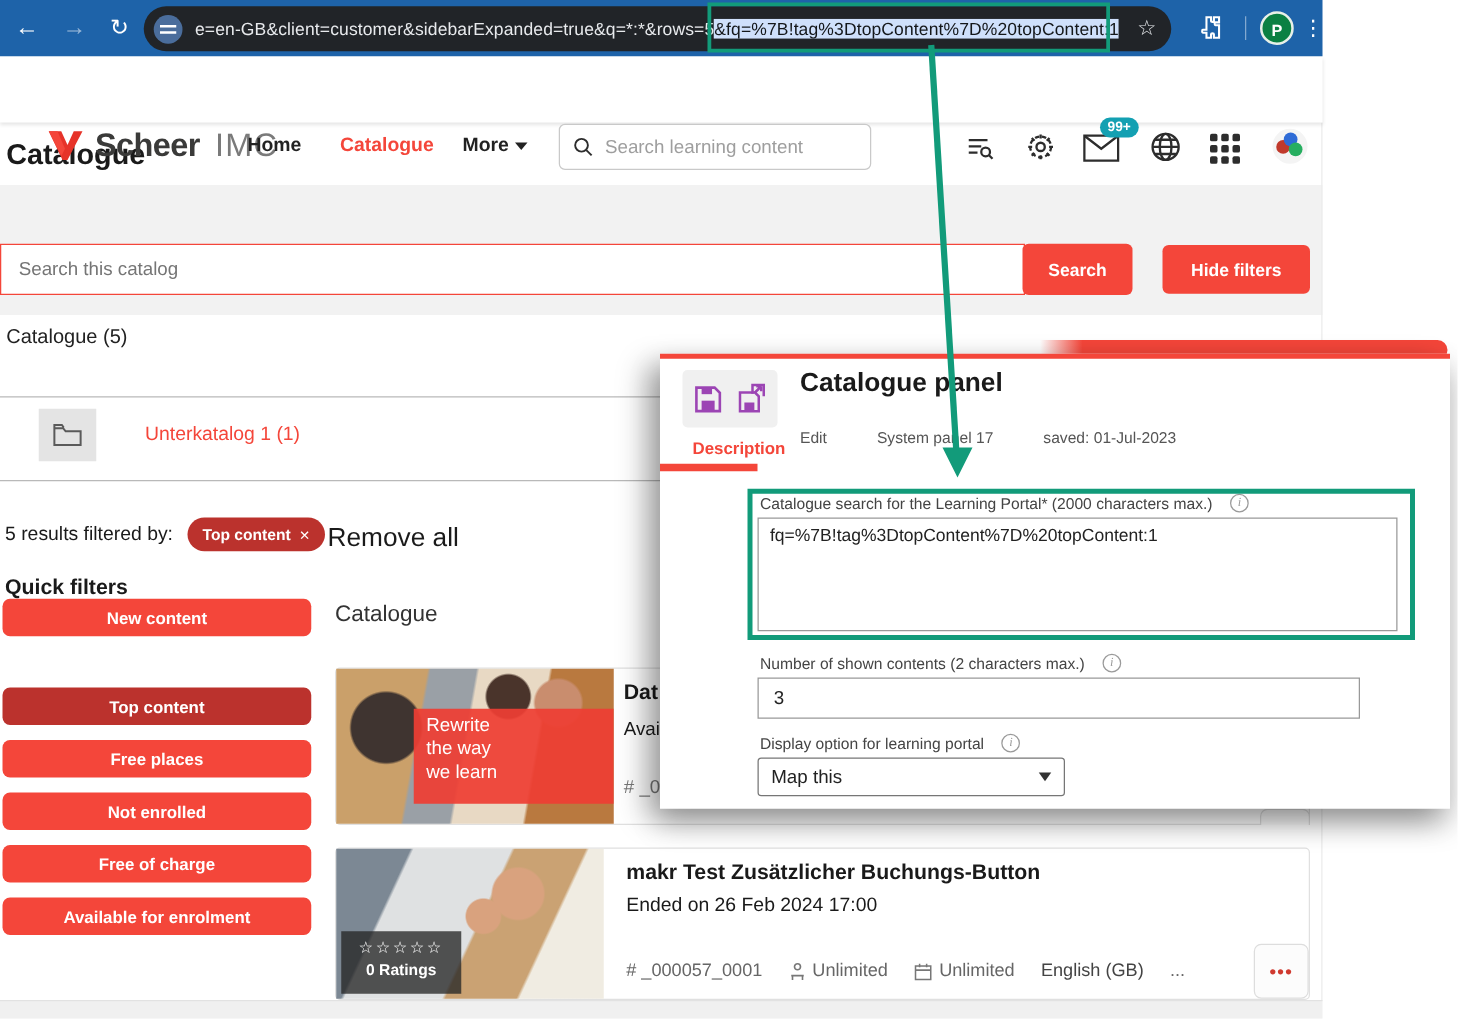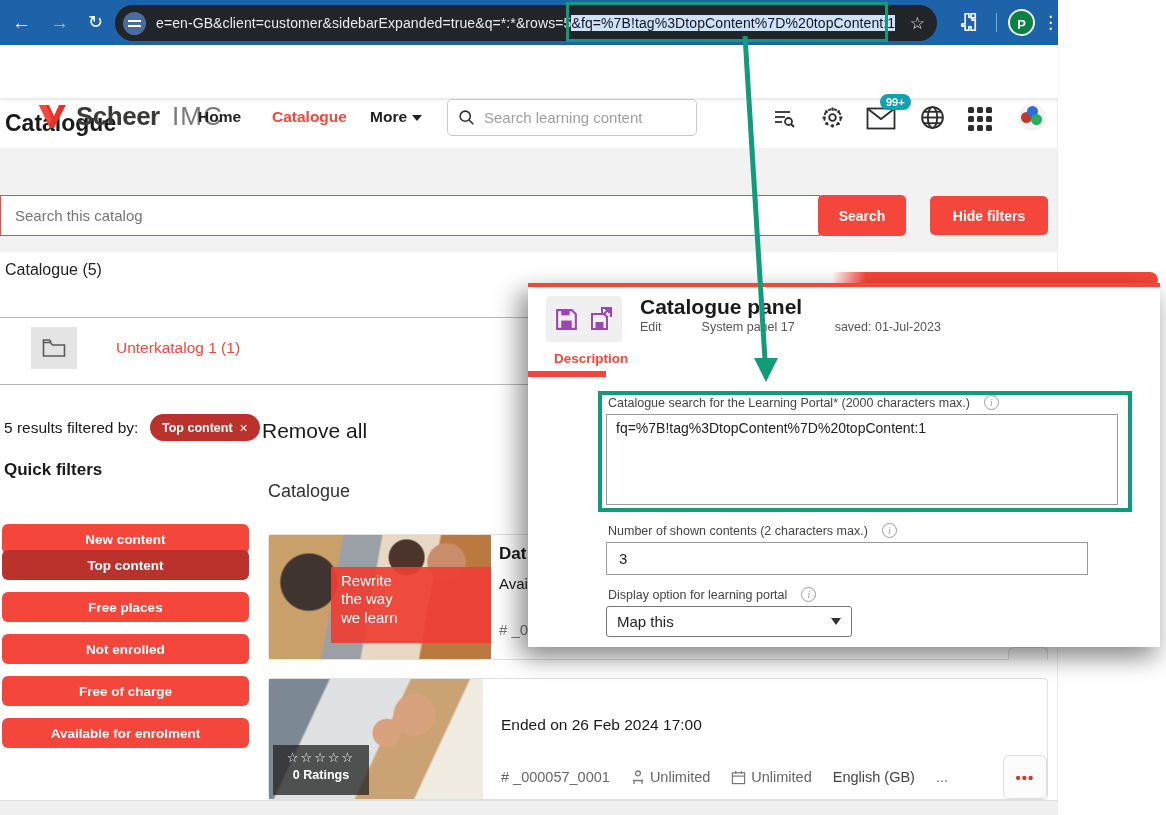--- a/index.html
+++ b/index.html
@@ -92,21 +92,21 @@
   #card2-menu { position:absolute; right:0; bottom:0; width:44px; height:44px; background:#fcfcfc; border:1px solid #ddd; border-radius:6px; color:#d03a30; font-size:15px; font-weight:bold; letter-spacing:1px; display:flex; align-items:center; justify-content:center; }
 
   #page-right-edge { left:1057px; top:98px; width:1px; height:702px; background:#ececec; }
   #bottom-strip { left:0; top:800px; width:1058px; height:15px; background:#f0f0f0; border-top:1px solid #e2e2e2; }
 
   
   #panel { left:528px; top:283px; width:632px; height:364px; background:#fff; border-top:4px solid #f4463a;
     box-shadow:-12px 8px 22px rgba(0,0,0,.28), 0 12px 22px rgba(0,0,0,.25); z-index:5; }
   #save-box { position:absolute; left:18px; top:9px; width:76px; height:46px; background:#f0f0f0; border-radius:4px; display:flex; align-items:center; justify-content:center; gap:10px; }
   #panel-title { position:absolute; left:112px; top:8px; font-size:21px; font-weight:bold; }
-  #panel-subline { position:absolute; left:112px; top:33px; display:flex; gap:40px; font-size:12.5px; color:#555; }
+  #panel-subline { position:absolute; left:112px; top:56px; display:flex; gap:40px; font-size:12.5px; color:#555; }
   #panel-tab { position:absolute; left:26px; top:64px; font-size:13.5px; font-weight:bold; color:#f4463a; }
   #panel-tab-underline { position:absolute; left:0; top:84px; width:78px; height:6px; background:#f4463a; }
   .fld-label { position:absolute; font-size:12.5px; color:#444; display:flex; align-items:center; gap:14px; }
   .info-i { width:15px; height:15px; border:1px solid #9a9a9a; border-radius:50%; color:#9a9a9a; font-size:10px; line-height:13px; text-align:center; font-style:italic; font-family:"Liberation Serif",serif; }
   #panel-textarea { position:absolute; left:78px; top:127px; width:512px; height:91px; border:1px solid #999; font-family:inherit; font-size:14px; color:#222; padding:5px 9px; resize:none; outline:0; }
   #panel-count { position:absolute; left:78px; top:255px; width:482px; height:33px; border:1px solid #999; font-family:inherit; font-size:15px; padding:0 12px; outline:0; color:#222; }
   #panel-select { position:absolute; left:78px; top:319px; width:246px; height:31px; border:1px solid #767676; border-radius:3px; background:#fff; display:flex; align-items:center; padding:0 10px; font-size:15px; color:#222; }
   #panel-select .sel-caret { margin-left:auto; width:0; height:0; border-left:5px solid transparent; border-right:5px solid transparent; border-top:7px solid #333; }
 
   
@@ -215,21 +215,21 @@
 <span class="abs" id="results-label">5 results filtered by:</span>
 <div class="abs" id="filter-chip">
   <span>Top content</span>
   <span style="font-size:14px;font-weight:normal">×</span>
 </div>
 <span class="abs" id="remove-all">Remove all</span>
 
 <div class="abs" id="quick-filters-title">Quick filters</div>
 <div class="abs" id="list-title">Catalogue</div>
 
-<div class="abs qf-btn" style="top:524px">New content</div>
+<div class="abs qf-btn" style="top:479px">New content</div>
 <div class="abs qf-btn active" style="top:550px">Top content</div>
 <div class="abs qf-btn" style="top:592px">Free places</div>
 <div class="abs qf-btn" style="top:634px">Not enrolled</div>
 <div class="abs qf-btn" style="top:676px">Free of charge</div>
 <div class="abs qf-btn" style="top:718px">Available for enrolment</div>
 
 <div class="abs card" id="card1">
   <div id="card1-img">
     <div id="card1-band">
       <div>Rewrite</div>
@@ -243,20 +243,21 @@
 </div>
 <div class="abs" id="card1-menu-sliver"></div>
 
 <div class="abs card" id="card2">
   <div id="card2-img">
     <div id="ratings-box">
       <div class="stars">☆☆☆☆☆</div>
       <div class="count">0 Ratings</div>
     </div>
   </div>
+  <div class="c2-title">makr Test Zusätzlicher Buchungs-Button</div>
   <div class="c2-sub">Ended on 26 Feb 2024 17:00</div>
   <div class="c2-meta">
     <span># _000057_0001</span>
     <span class="mi">
       <svg width="14" height="15" viewBox="0 0 14 15">
           <circle cx="7" cy="3.4" r="2.4" fill="none" stroke="#777" stroke-width="1.3"></circle>
           <path d="M3 14v-3.5h8V14 M2 10.5h10" fill="none" stroke="#777" stroke-width="1.3"></path>
         </svg>
       <span>Unlimited</span>
     </span>

